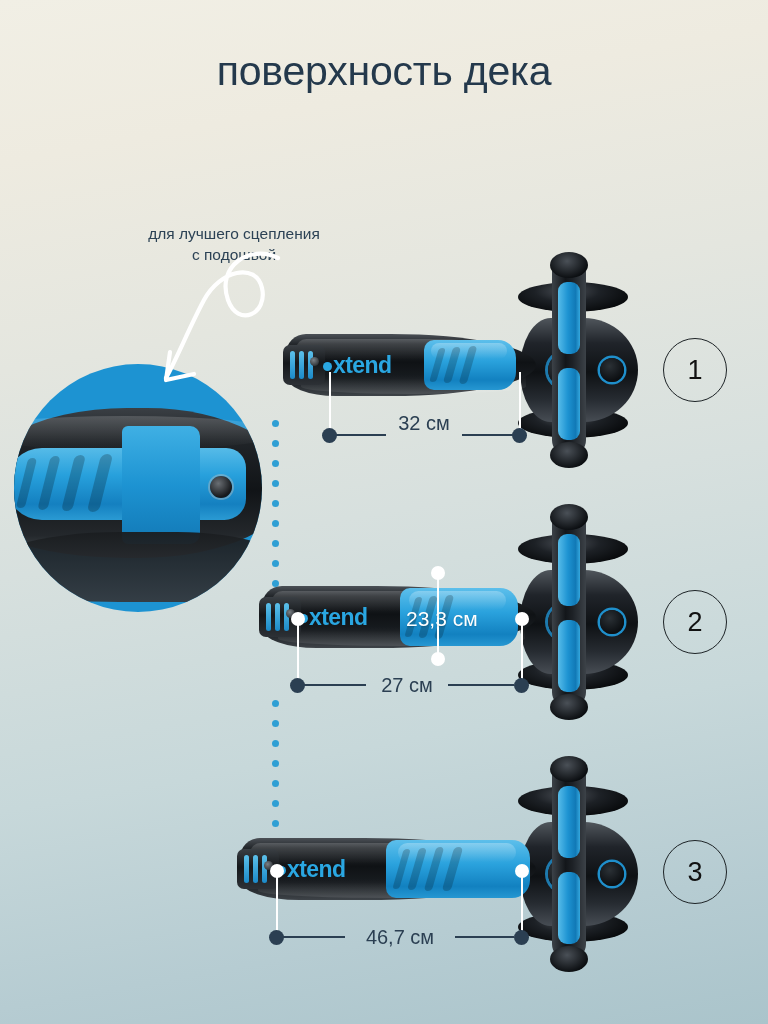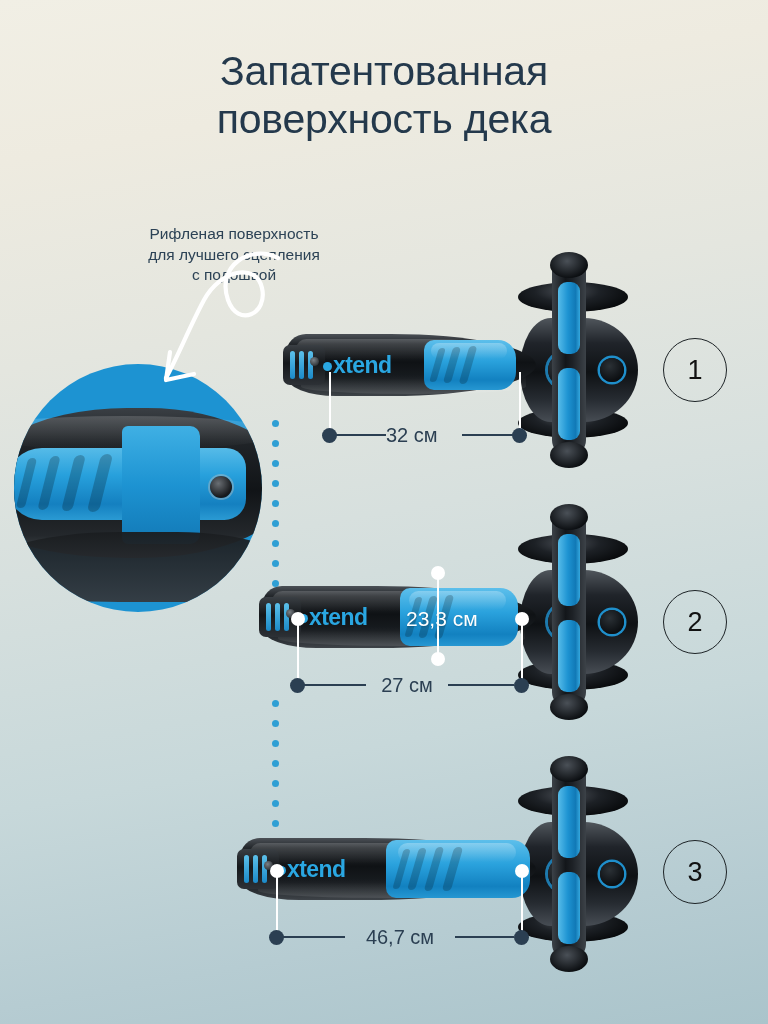--- a/index.html
+++ b/index.html
@@ -187,26 +187,24 @@
     position:absolute;color:#ffffff;font-size:21px;white-space:nowrap;
     text-shadow:0 1px 2px rgba(0,0,0,.18);
   }
 </style>
 </head>
 <body>
 
 <div id="stage">
 
   <div class="title">
-    <span>Запатентованная</span>
     <span>поверхность дека</span>
   </div>
 
   <div class="note">
-    <span>Рифленая поверхность</span>
     <span>для лучшего сцепления</span>
     <span>с подошвой</span>
   </div>
 
   <div class="mag">
     <div class="deck-black"></div>
     <div class="grip">
       <div class="rib" style="left:16px;top:10px;width:9px;height:50px;"></div>
       <div class="rib" style="left:38px;top:8px;width:10px;height:54px;"></div>
       <div class="rib" style="left:62px;top:7px;width:11px;height:56px;"></div>
@@ -284,21 +282,21 @@
     <div class="barcap" style="left:550px;top:442px;width:38px;height:26px;"></div>
   </div>
 
   <div>
     <div class="leader" style="left:329px;top:372px;height:58px;"></div>
     <div class="leader" style="left:519px;top:372px;height:58px;"></div>
     <div class="mdot" style="left:322px;top:428px;"></div>
     <div class="mdot" style="left:512px;top:428px;"></div>
     <div class="mline" style="left:336px;top:434px;width:50px;"></div>
     <div class="mline" style="left:462px;top:434px;width:52px;"></div>
-    <div class="mlabel" style="left:386px;top:424px;width:76px;text-align:left;">32 см</div>
+    <div class="mlabel" style="left:386px;top:412px;width:76px;text-align:center;">32 см</div>
   </div>
 
   <div class="badge" style="left:663px;top:338px;">
     <span>1</span>
   </div>
 
   <div class="scooter" style="left:0;top:0;">
     <div class="wheel" style="left:518px;top:534px;width:110px;height:30px;"></div>
     <div class="wheel" style="left:518px;top:660px;width:110px;height:30px;"></div>
     <div class="fender" style="left:520px;top:570px;width:118px;height:104px;">

